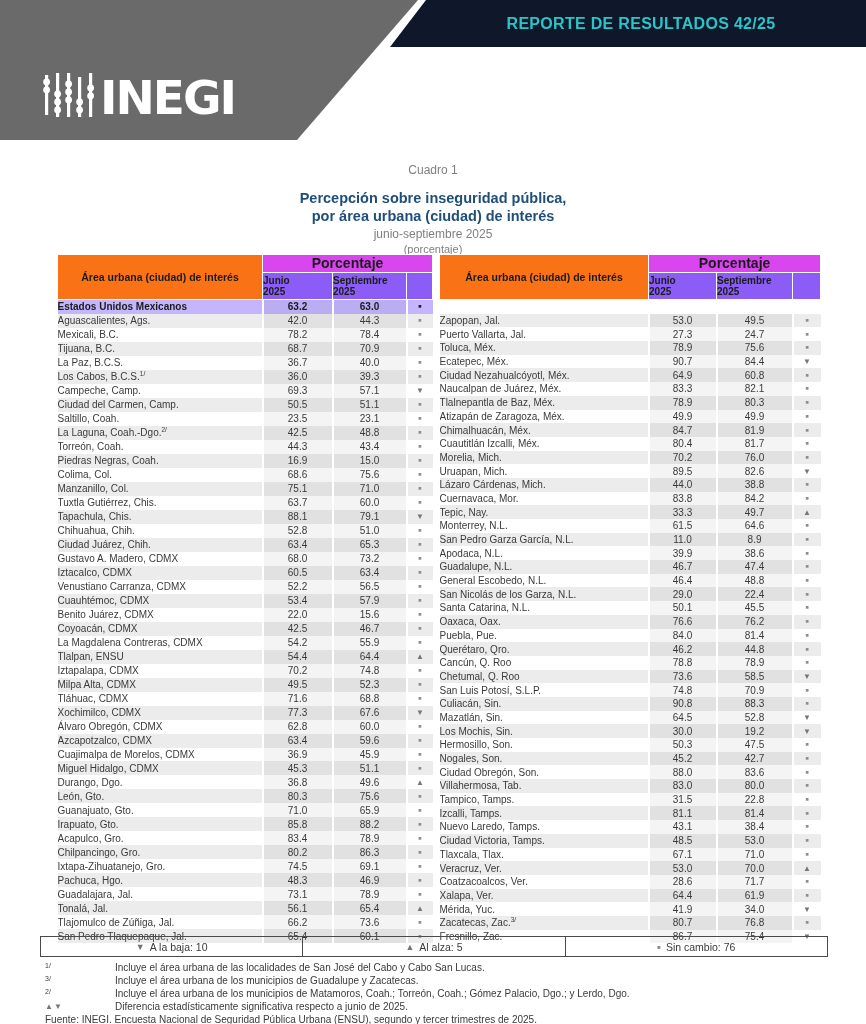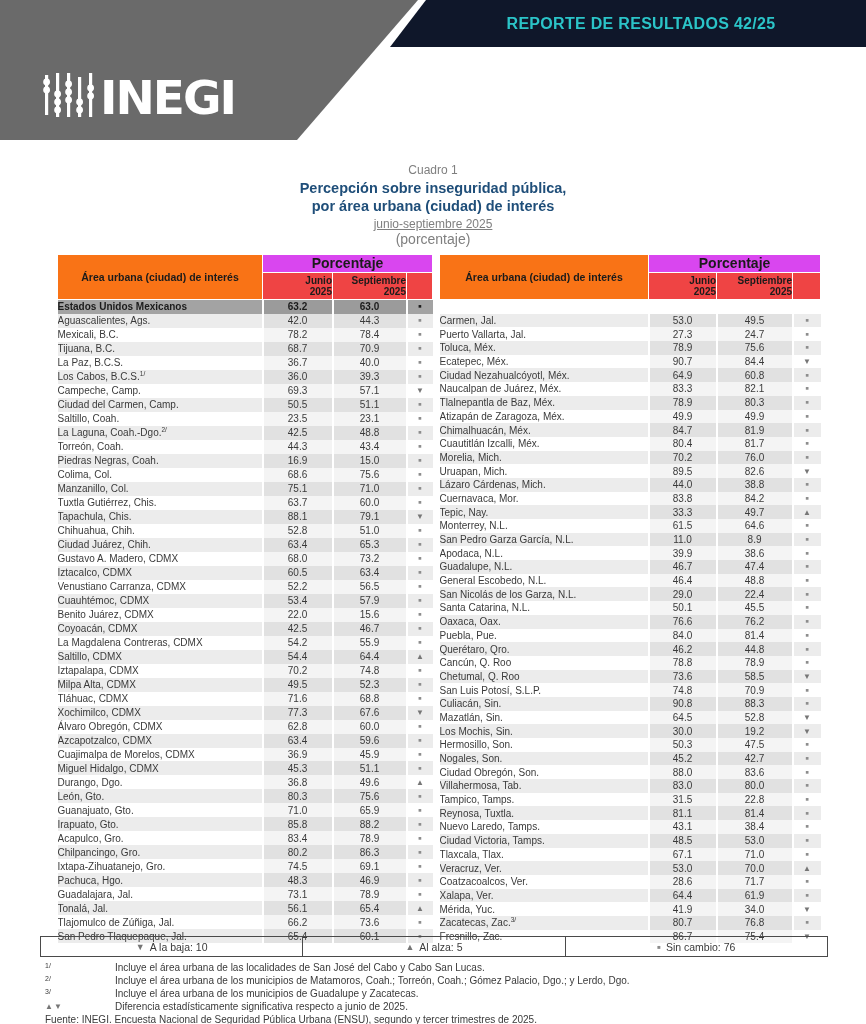--- a/index.html
+++ b/index.html
@@ -11,43 +11,43 @@
   .logo{position:absolute;left:43px;top:71px;}
   .hdr-navy{position:absolute;left:390px;top:0;width:476px;height:47px;background:#0f172a;
             clip-path:polygon(36px 0,100% 0,100% 100%,0 100%);
             display:flex;align-items:center;justify-content:center;}
   .hdr-navy span{color:#2bc4c8;font-weight:bold;font-size:16px;letter-spacing:.3px;padding-left:26px;}
   .hdr-info{position:absolute;right:46px;top:56px;text-align:right;line-height:17px;color:#3a3a3a;}
   .hdr-info .b{font-weight:bold;font-size:13.5px;}
   .hdr-info .r{font-size:12.5px;line-height:16px;}
   
   .titleblock{position:absolute;left:0;top:163px;width:866px;text-align:center;}
-  .t-cuadro{font-size:12px;color:#7f7f7f;margin-bottom:2px;}
+  .t-cuadro{font-size:12px;color:#7f7f7f;margin-bottom:12px;}
   .t-main{font-size:14.5px;font-weight:bold;color:#1f4e79;line-height:18px;}
-  .t-sub{font-size:12px;color:#7f7f7f;margin-top:2px;line-height:15px;text-decoration:underline;}
-  .t-sub2{font-size:14px;color:#7f7f7f;line-height:14px;}
+  .t-sub{font-size:12px;color:#7f7f7f;margin-top:2px;line-height:15px;}
+  .t-sub2{font-size:11px;color:#7f7f7f;line-height:14px;}
   
   .tables{position:absolute;left:57px;top:254px;display:flex;gap:6px;}
   table.data-table{border-collapse:collapse;table-layout:fixed;font-size:10px;}
   table.data-table th,table.data-table td{padding:0;line-height:11px;}
   th.h-name{background:#f97316;text-align:center;padding:2px 4px;font-size:10.5px;color:#1b1b1b;
             border:1.5px solid #fff;vertical-align:middle;}
   th.h-pct{background:#d946ef;text-align:center;font-size:14px;color:#1b1b1b;
            border:1.5px solid #fff;height:17px;}
-  th.h-sub{background:#ef4444;text-align:right;font-size:10px;color:#1b1b1b;
+  th.h-sub{background:#8b5cf6;text-align:left;font-size:10px;color:#1b1b1b;
            border:1.5px solid #fff;height:26px;line-height:11px;}
   tbody td{height:13.7px;vertical-align:middle;color:#3a3a3a;}
   td.c-name{text-align:left;padding-left:5px;overflow:hidden;white-space:nowrap;}
   td.c-name sup{font-size:6.5px;vertical-align:super;line-height:0;}
   td.c-num{text-align:center;background:rgba(0,0,0,0.045);border-left:2px solid #fff;}
   td.c-chg{text-align:center;border-left:2px solid #fff;}
   td.chg-same{font-size:5.5px;color:#8c8c8c;}
   td.chg-down,td.chg-up{font-size:8px;color:#767676;}
   tbody tr:nth-child(even){background:#ececec;}
-  tbody tr.national{background:#a3a3a3;}
+  tbody tr.national{background:#c4b5fd;}
   tbody tr.national td{font-weight:bold;color:#1b1b1b;}
   tbody tr.spacer{background:#fff;}
   
   .legend{position:absolute;left:40px;top:936px;width:788px;height:21px;display:flex;
           border:1px solid #4a4a4a;box-sizing:border-box;}
   .legend .cell{flex:1;display:flex;align-items:center;justify-content:center;font-size:10.5px;
                 color:#3a3a3a;border-left:1px solid #4a4a4a;gap:5px;}
   .legend .cell:first-child{border-left:none;}
   .sym-down,.sym-up{font-size:9px;color:#767676;}
   .sym-same{font-size:6px;color:#8c8c8c;}
@@ -266,21 +266,21 @@
             <td class="c-num">46.7</td>
             <td class="c-chg chg-same">■</td>
           </tr>
           <tr>
             <td class="c-name">La Magdalena Contreras, CDMX</td>
             <td class="c-num">54.2</td>
             <td class="c-num">55.9</td>
             <td class="c-chg chg-same">■</td>
           </tr>
           <tr>
-            <td class="c-name">Saltillo, CDMX</td>
+            <td class="c-name">Tlalpan, ENSU</td>
             <td class="c-num">54.4</td>
             <td class="c-num">64.4</td>
             <td class="c-chg chg-up">▲</td>
           </tr>
           <tr>
             <td class="c-name">Iztapalapa, CDMX</td>
             <td class="c-num">70.2</td>
             <td class="c-num">74.8</td>
             <td class="c-chg chg-same">■</td>
           </tr>
@@ -417,21 +417,21 @@
           <th class="h-sub"><span>Junio</span><br><span>2025</span></th>
           <th class="h-sub"><span>Septiembre</span><br><span>2025</span></th>
           <th class="h-sub"></th>
         </tr>
       </thead>
       <tbody>
           <tr class="spacer">
             <td colspan="4">&nbsp;</td>
           </tr>
           <tr>
-            <td class="c-name">Carmen, Jal.</td>
+            <td class="c-name">Zapopan, Jal.</td>
             <td class="c-num">53.0</td>
             <td class="c-num">49.5</td>
             <td class="c-chg chg-same">■</td>
           </tr>
           <tr>
             <td class="c-name">Puerto Vallarta, Jal.</td>
             <td class="c-num">27.3</td>
             <td class="c-num">24.7</td>
             <td class="c-chg chg-same">■</td>
           </tr>
@@ -633,21 +633,21 @@
             <td class="c-num">80.0</td>
             <td class="c-chg chg-same">■</td>
           </tr>
           <tr>
             <td class="c-name">Tampico, Tamps.</td>
             <td class="c-num">31.5</td>
             <td class="c-num">22.8</td>
             <td class="c-chg chg-same">■</td>
           </tr>
           <tr>
-            <td class="c-name">Reynosa, Tuxtla.</td>
+            <td class="c-name">Izcalli, Tamps.</td>
             <td class="c-num">81.1</td>
             <td class="c-num">81.4</td>
             <td class="c-chg chg-same">■</td>
           </tr>
           <tr>
             <td class="c-name">Nuevo Laredo, Tamps.</td>
             <td class="c-num">43.1</td>
             <td class="c-num">38.4</td>
             <td class="c-chg chg-same">■</td>
           </tr>
@@ -717,26 +717,26 @@
       <span>Sin cambio: 76</span>
     </div>
   </div>
 
   <div class="foots">
     <div class="fline">
       <span class="fmark numsup">1/</span>
       <span>Incluye el área urbana de las localidades de San José del Cabo y Cabo San Lucas.</span>
     </div>
     <div class="fline">
+      <span class="fmark numsup">3/</span>
+      <span>Incluye el área urbana de los municipios de Guadalupe y Zacatecas.</span>
+    </div>
+    <div class="fline">
       <span class="fmark numsup">2/</span>
       <span>Incluye el área urbana de los municipios de Matamoros, Coah.; Torreón, Coah.; Gómez Palacio, Dgo.; y Lerdo, Dgo.</span>
-    </div>
-    <div class="fline">
-      <span class="fmark numsup">3/</span>
-      <span>Incluye el área urbana de los municipios de Guadalupe y Zacatecas.</span>
     </div>
     <div class="fline">
       <span class="fmark tri">▲▼</span>
       <span>Diferencia estadísticamente significativa respecto a junio de 2025.</span>
     </div>
     <div class="fuente">Fuente: INEGI. Encuesta Nacional de Seguridad Pública Urbana (ENSU), segundo y tercer trimestres de 2025.</div>
   </div>
 
 </div>
 

